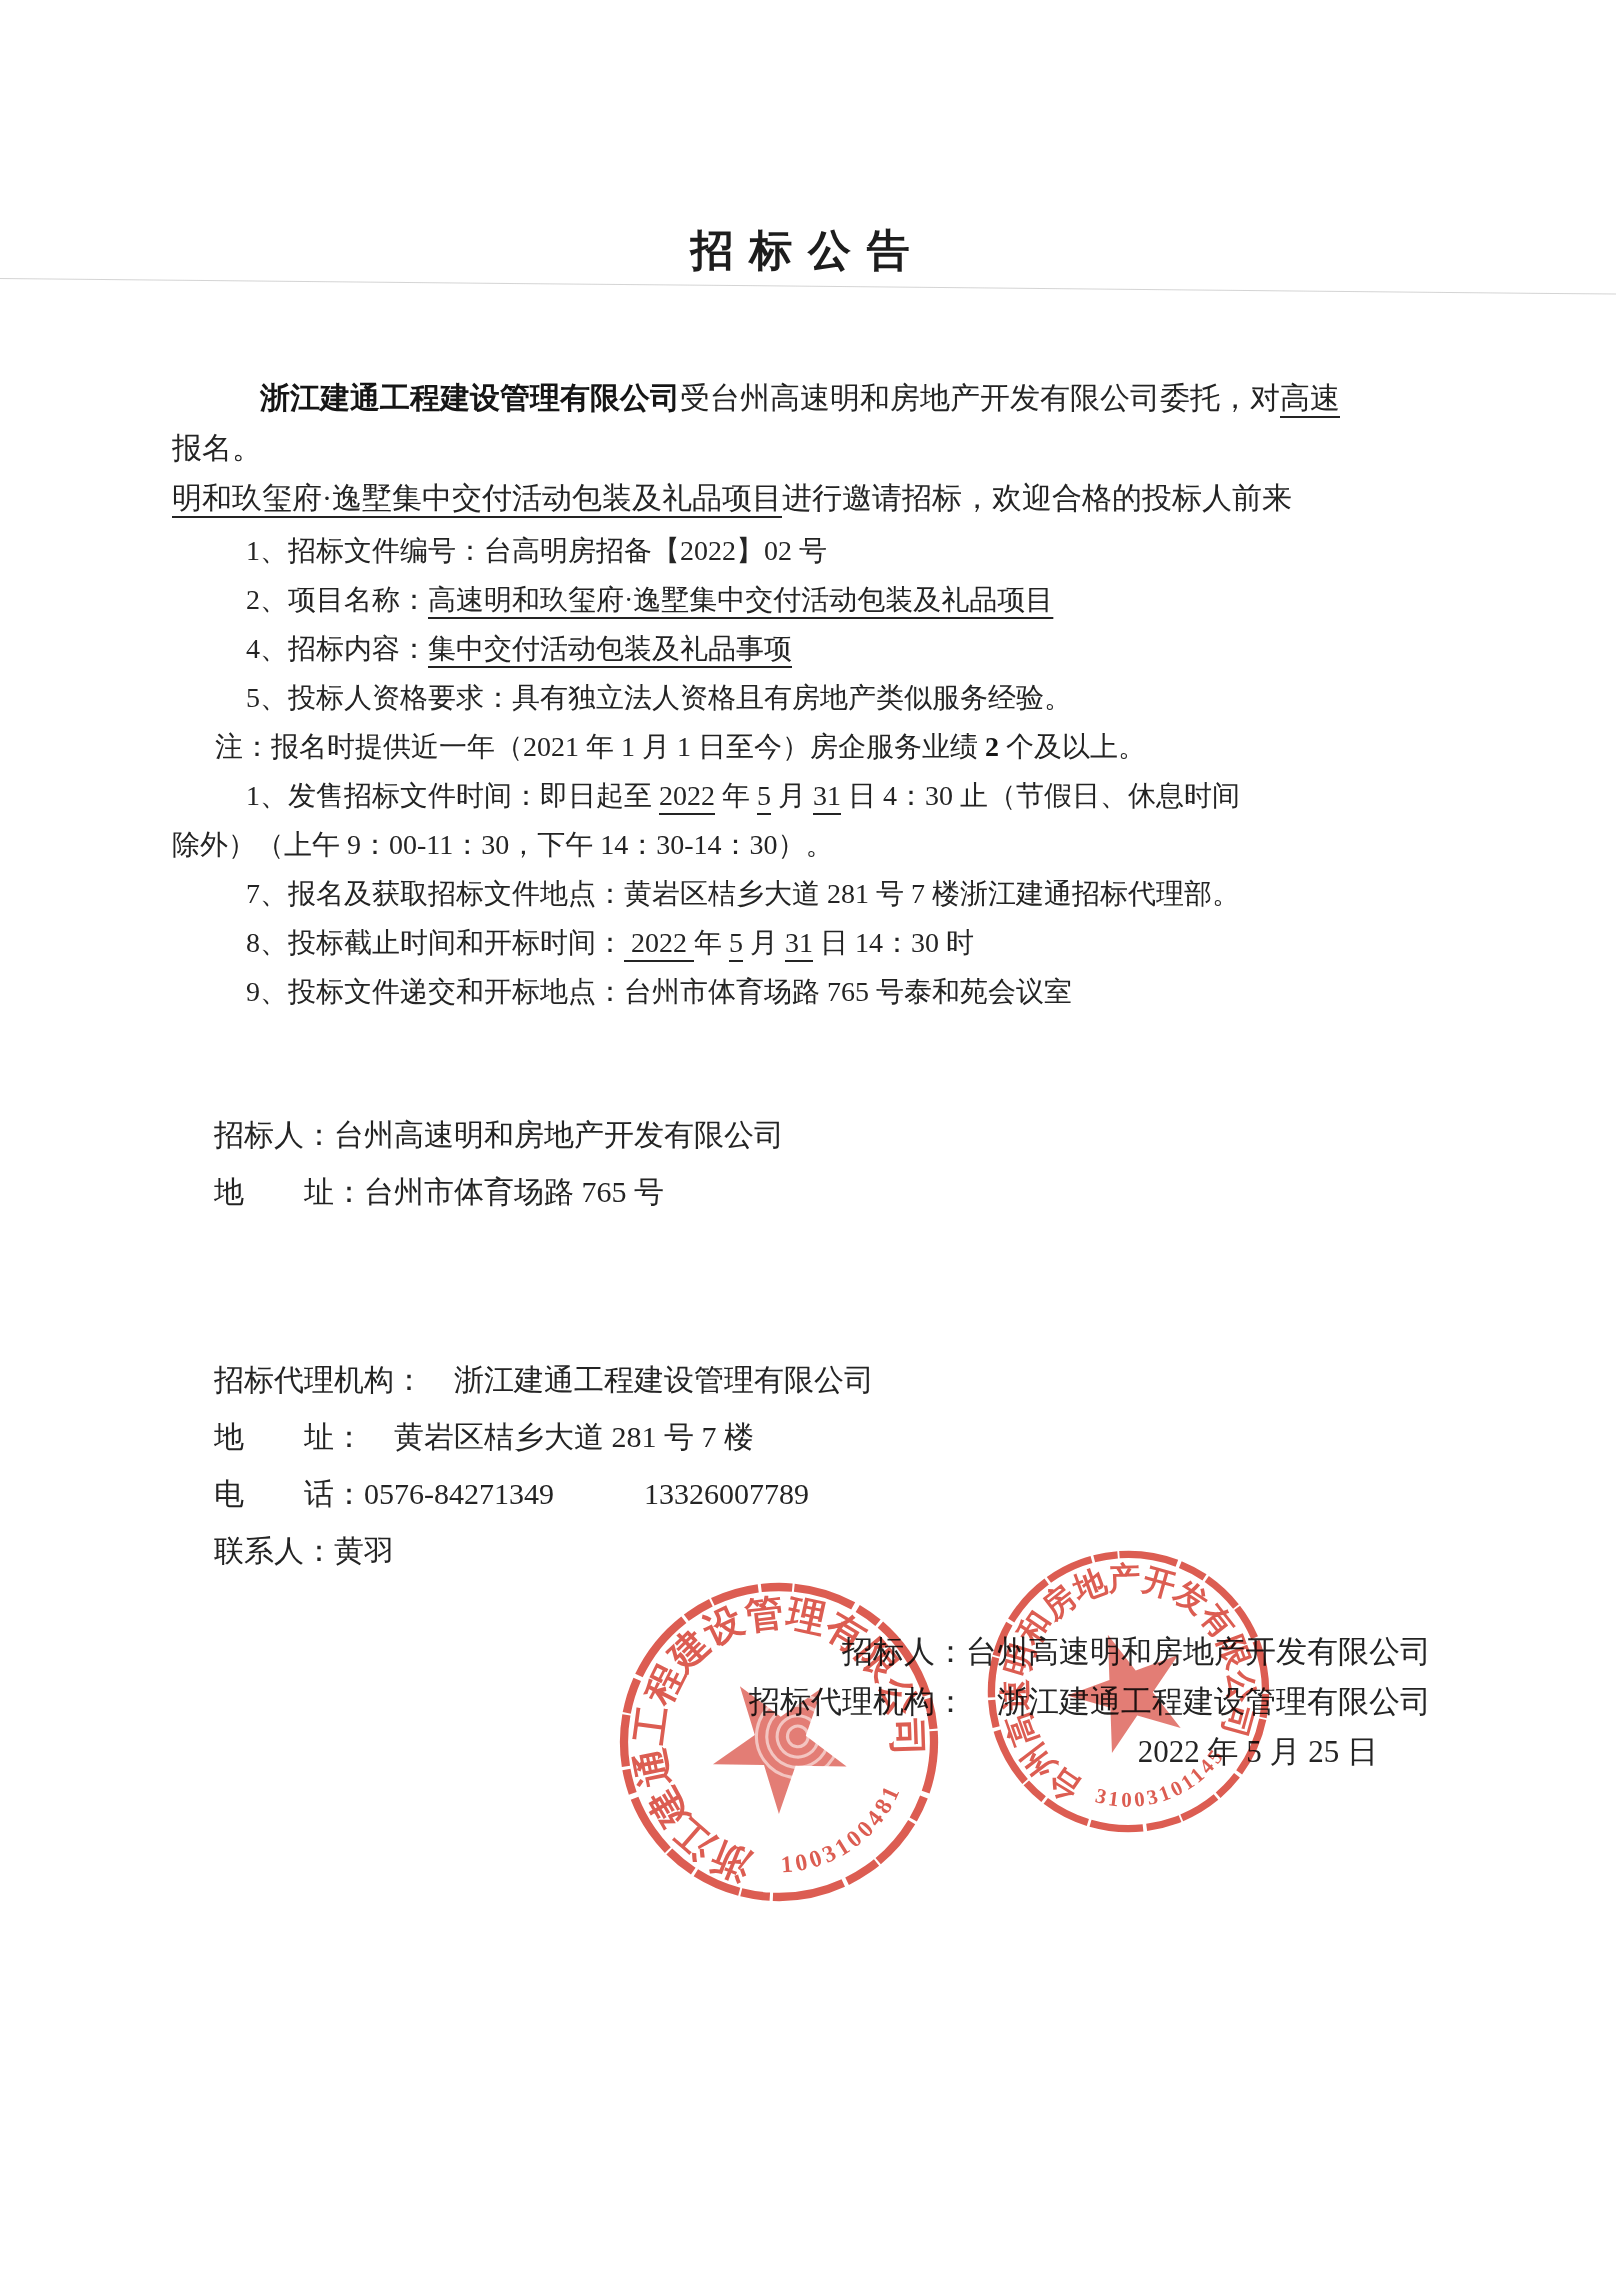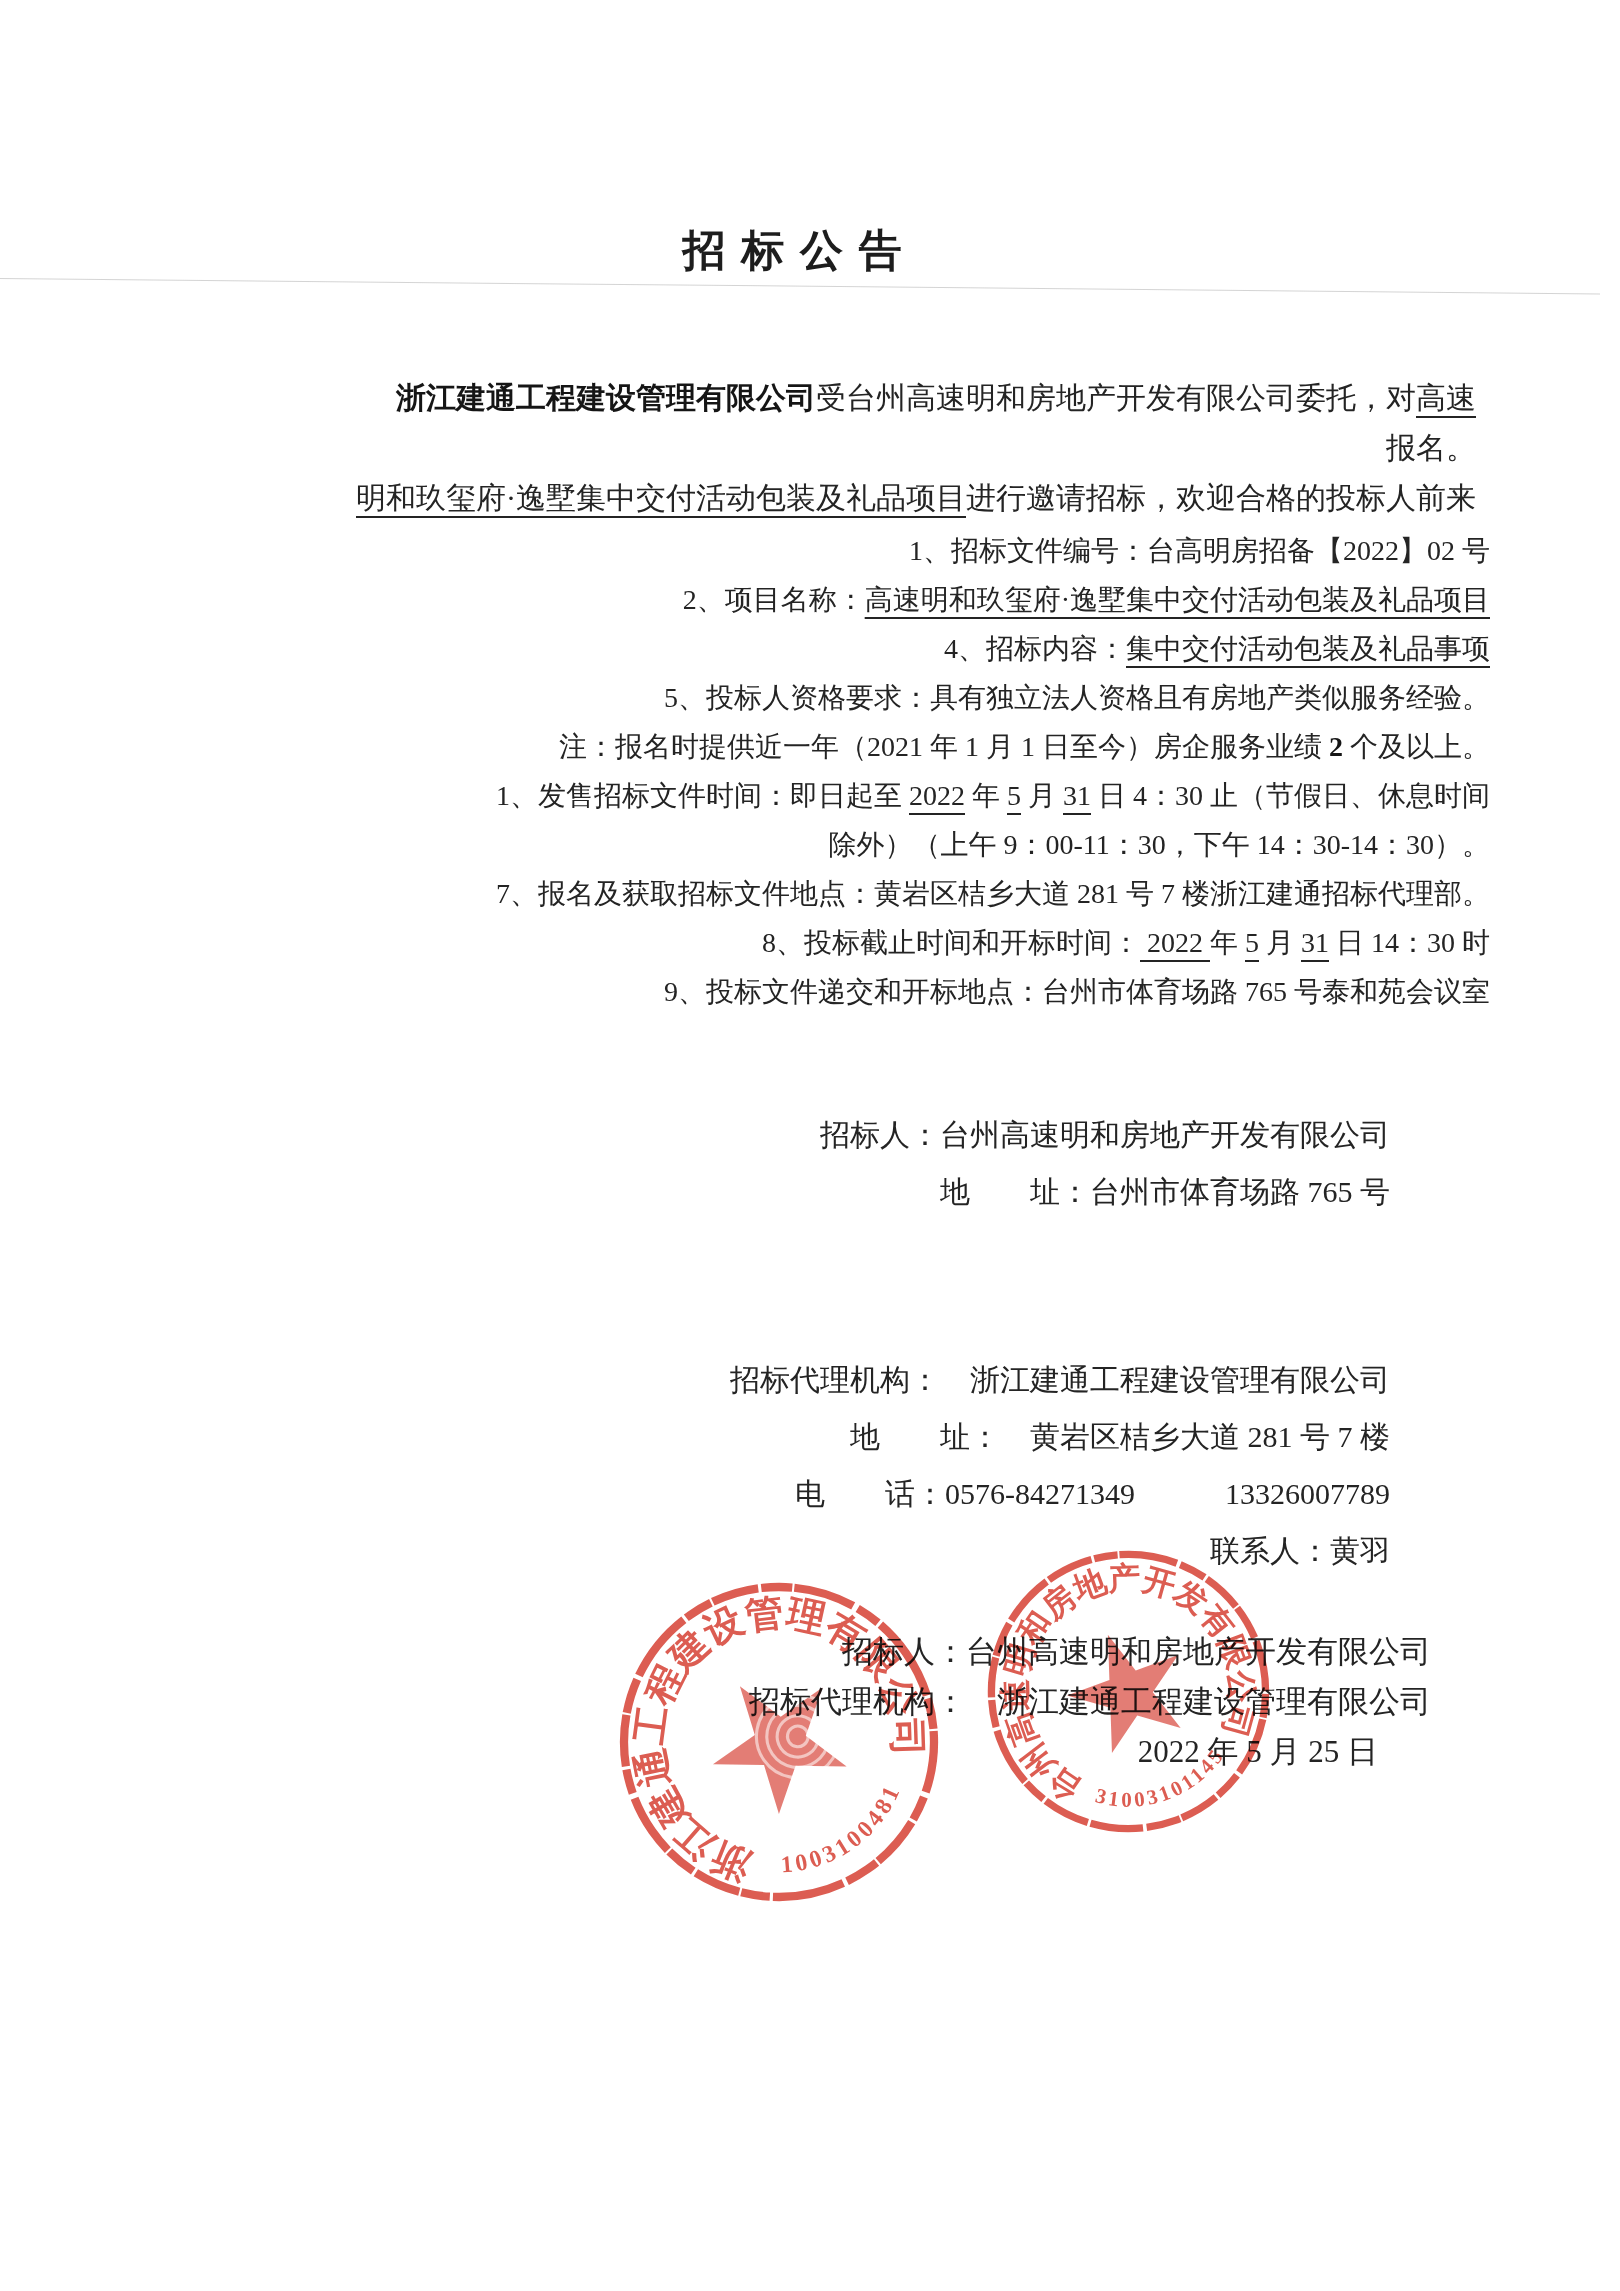--- a/index.html
+++ b/index.html
@@ -3,22 +3,23 @@
 <meta charset="utf-8">
 <style>
   html,body{margin:0;padding:0;background:#ffffff;}
   .page{
     position:relative;
     width:1600px;height:2292px;
     background:#fff;
     overflow:hidden;
     font-family:"Liberation Serif","DejaVu Serif",serif;
     color:#222;
+    padding-left:16px;
   }
-  .line{white-space:pre-wrap;text-align:right;}
+  .line{white-space:pre-wrap;}
   .doc-title{
     position:absolute;top:222px;left:0;width:100%;
     text-align:center;font-size:43px;font-weight:700;
     letter-spacing:15.7px;color:#1d1d1d;
   }
   .scan-line{
     position:absolute;top:278px;left:-3.9px;width:1632px;height:0;
     border-top:1.5px solid #c9c9c9;opacity:.8;
     transform:rotate(0.55deg);transform-origin:0 0;
   }

